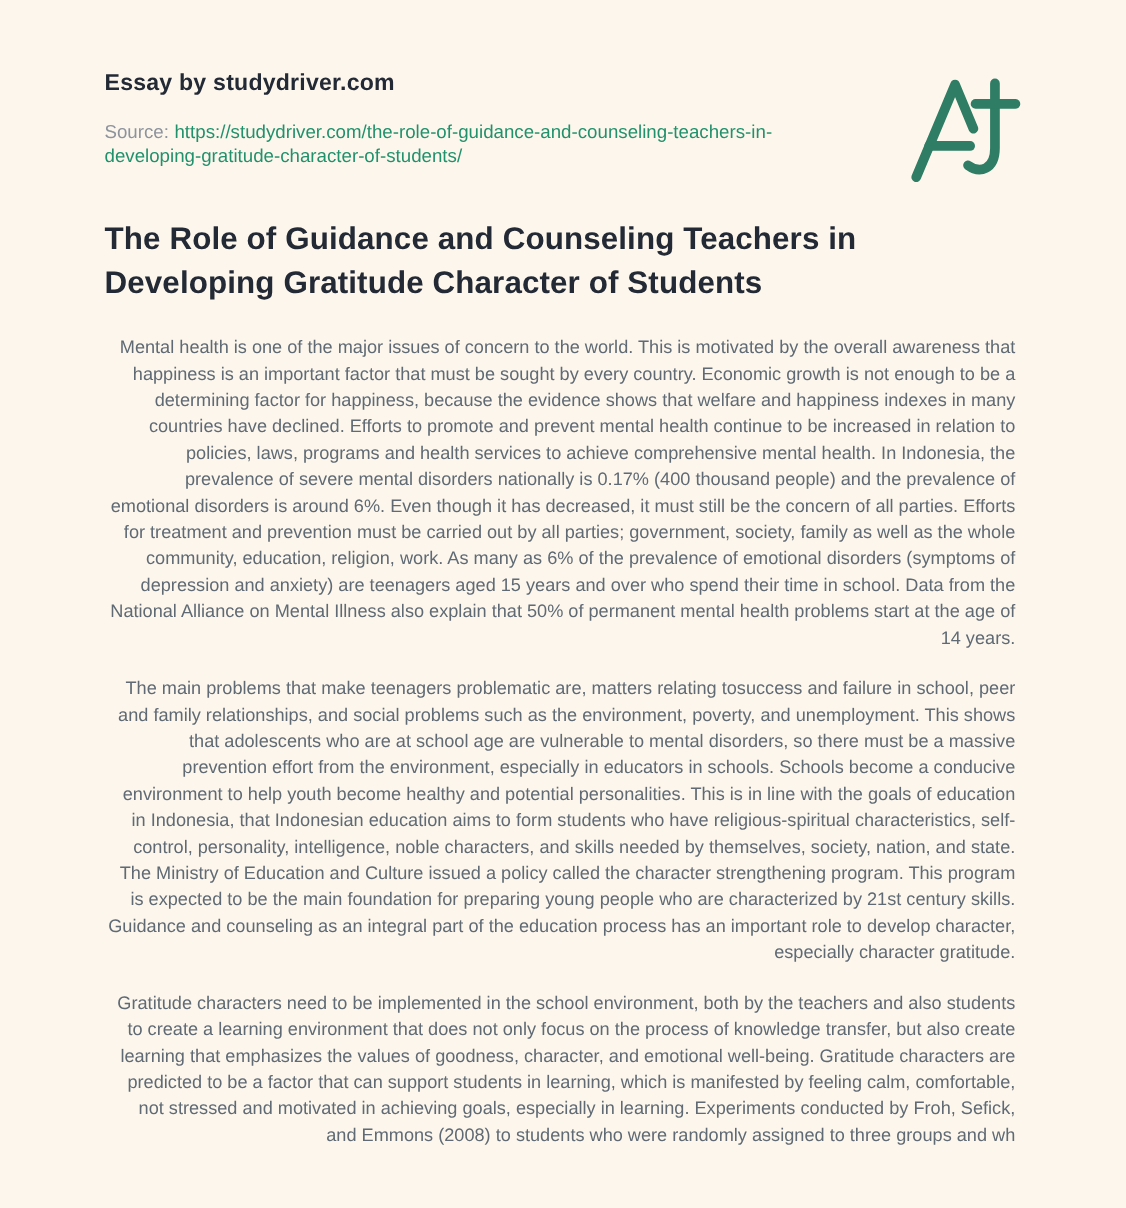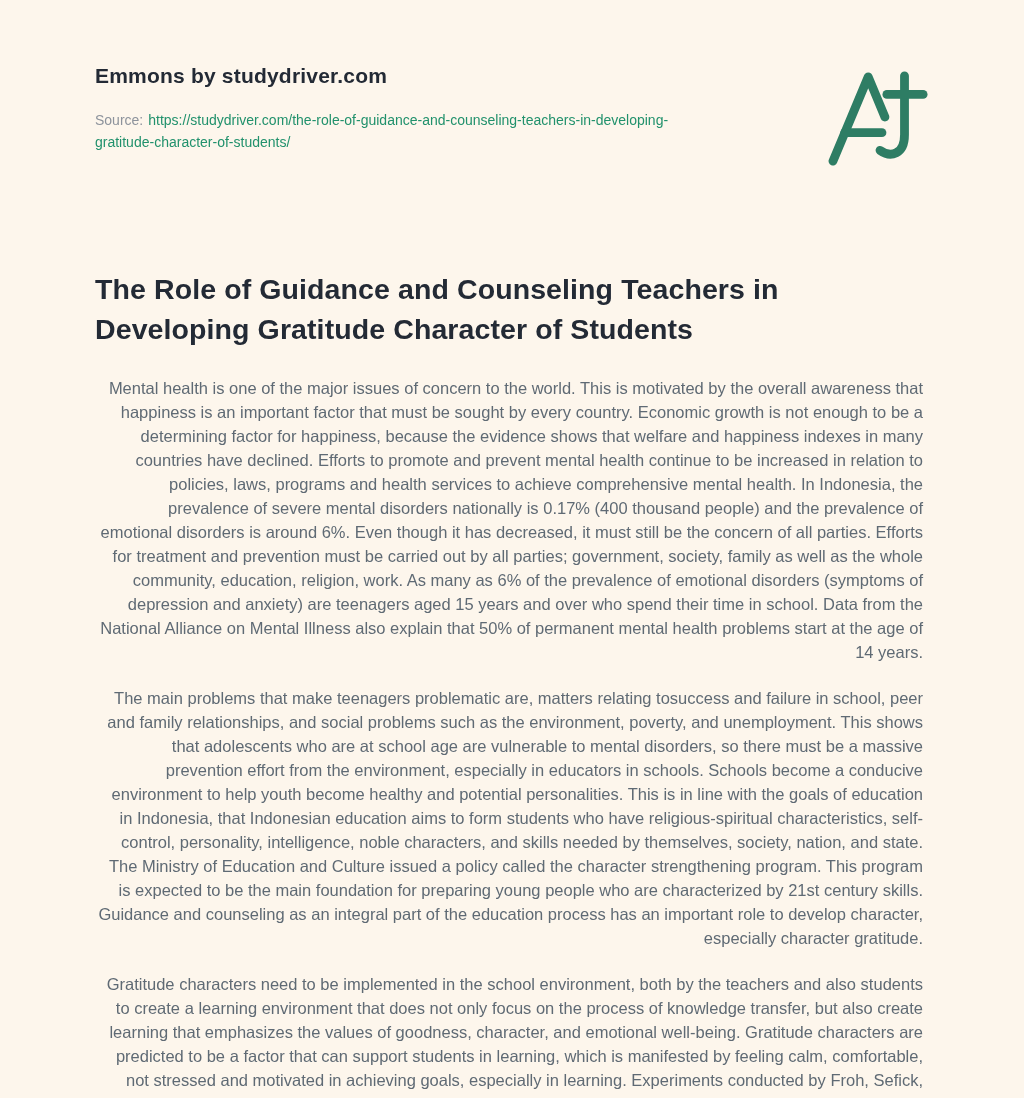--- a/index.html
+++ b/index.html
@@ -17,42 +17,42 @@
     padding: 64px 96px 0 95px;
   }
   .byline {
     font-size: 21px;
     font-weight: 700;
     color: var(--heading_text, #232a35);
     letter-spacing: .2px;
   }
   .source {
     margin-top: 21px;
-    font-size: 14px;
+    font-size: 17px;
     line-height: 22px;
     color: var(--muted_text, #8d939c);
     max-width: 618px;
   }
   .source-label { margin-right: 5px; }
   .source-link {
     color: var(--accent, #21916c);
     text-decoration: none;
     overflow-wrap: anywhere;
   }
   .logo {
     position: absolute;
     top: 68px;
     right: 90px;
     width: 108px;
     height: 98px;
     display: block;
   }
   .logo svg { width: 100%; height: 100%; display: block; }
   .title {
-    margin-top: 116px;
+    margin-top: 44px;
     font-size: 28.5px;
     line-height: 40px;
     font-weight: 700;
     color: var(--heading_text, #232a35);
     max-width: 832px;
     letter-spacing: .1px;
   }
   .body-copy { margin-top: 27px; }
   .body-copy p {
     font-size: 16.5px;
@@ -62,21 +62,21 @@
     max-width: 828px;
     text-align: right;
   }
 </style>
 </head>
 <body>
 
 <div class="page">
 
   <header>
-    <h2 class="byline">Emmons by studydriver.com</h2>
+    <h2 class="byline">Essay by studydriver.com</h2>
 
     <p class="source">
       <span class="source-label">Source:</span><a class="source-link" href="#">https://studydriver.com/the-role-of-guidance-and-counseling-teachers-in-developing-gratitude-character-of-students/</a>
     </p>
 
     <span class="logo">
       <svg viewBox="0 0 110 100" fill="none" stroke="var(--logo, #2e7d64)" stroke-width="9" stroke-linecap="round" stroke-linejoin="round">
         <path d="M7 95 L43 9 L60 50"></path>
         <path d="M19 66 L57 66"></path>
         <path d="M80 8 L80 68 C80 88 66 92 55 84"></path>

